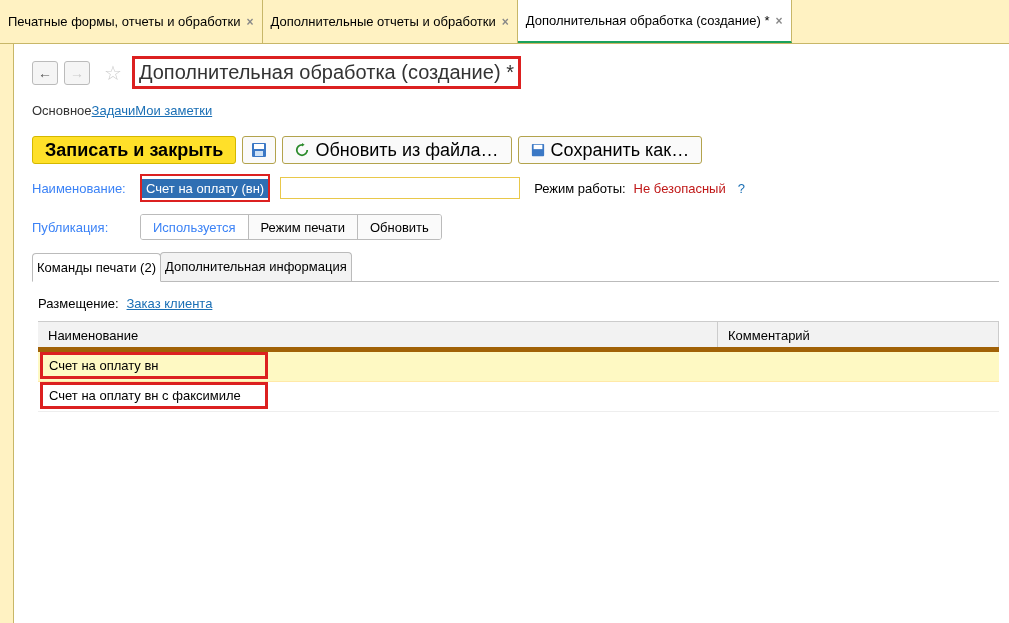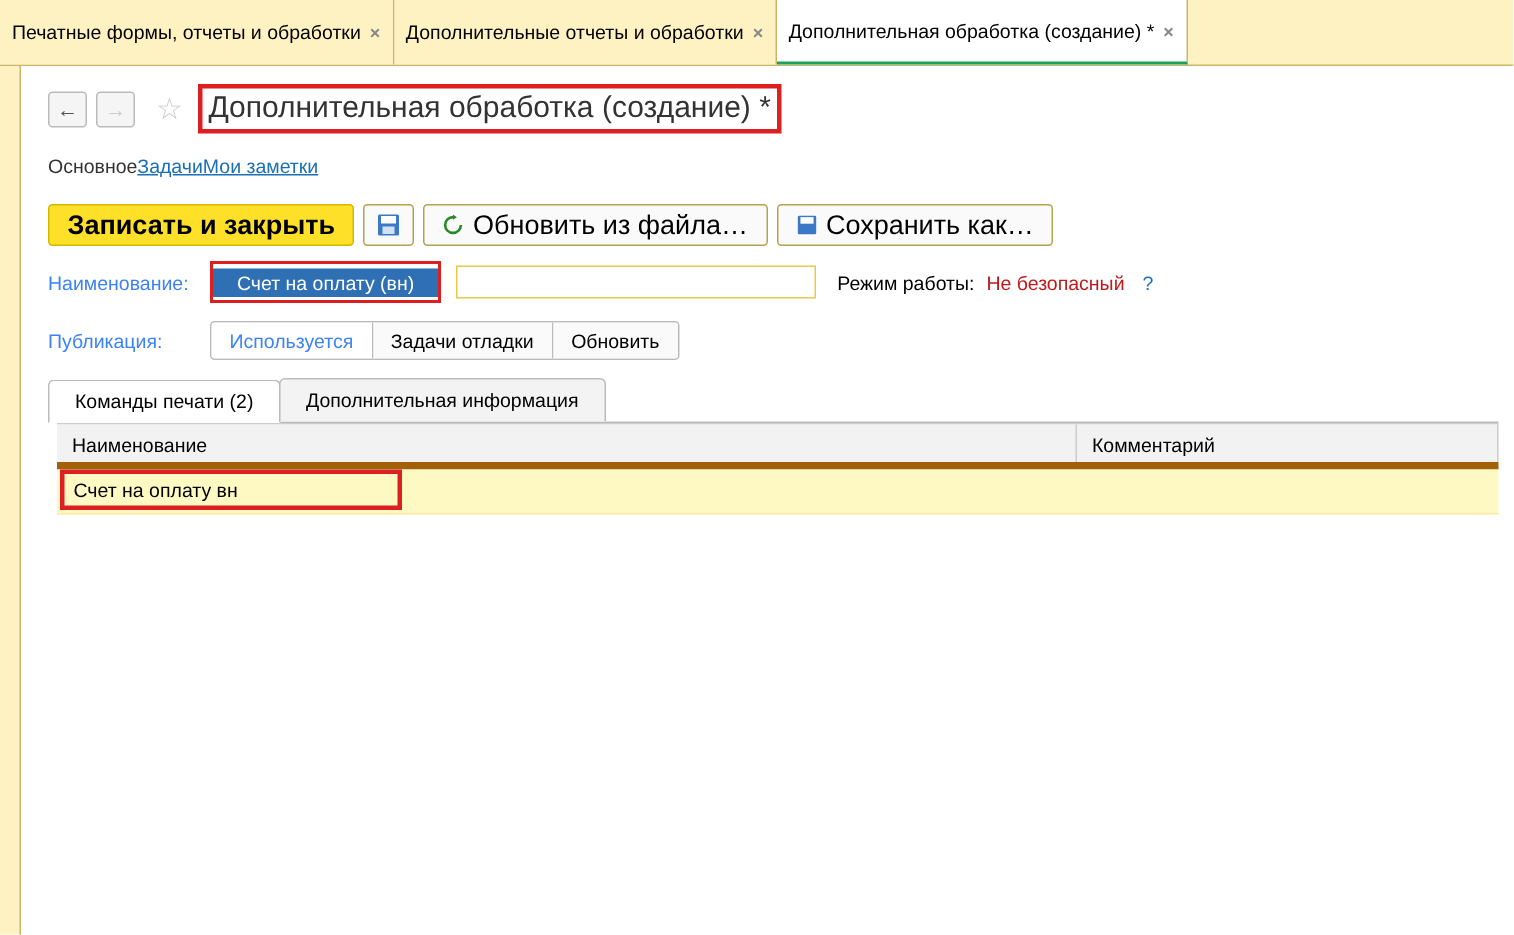--- a/index.html
+++ b/index.html
@@ -134,21 +134,21 @@
     }
     .name-field-wrap {
       display: flex;
       align-items: center;
       border: 2px solid #dc2020;
       height: 28px;
     }
     .name-value-selected {
       background: #2f6fb3;
       color: #fff;
-      padding: 2px 16px;
+      padding: 2px 4px;
       display: inline-block;
     }
     .name-input-box {
       width: 240px;
       height: 22px;
       border: 1px solid #e9c84a;
       margin-left: 2px;
       background: #fff;
       padding: 0 4px;
       display: flex; align-items: center;
@@ -175,21 +175,21 @@
       background: #fff;
       color: #3b82f6;
       font-weight: normal;
     }
     .inner-tabs {
       display: flex;
       border-bottom: 1px solid #bbb;
       margin-top: 8px;
     }
     .inner-tab {
-      padding: 6px 17px;
+      padding: 6px 4px;
       border: 1px solid #bbb;
       border-bottom: none;
       background: #f3f3f3;
       cursor: pointer;
       margin-right: -1px;
       border-radius: 4px 4px 0 0;
       text-align: center;
     }
     .inner-tab.active {
       background: #fff;
@@ -328,47 +328,57 @@
       <span class="help-q">?</span>
     </div>
 
     <div class="field-row">
       <span class="field-label">Публикация:</span>
       <div class="toggle-group">
         <div class="toggle-btn on">
           <span>Используется</span>
         </div>
         <div class="toggle-btn">
-          <span>Задачи отладки</span>
+          <span>Режим печати</span>
         </div>
         <div class="toggle-btn">
           <span>Обновить</span>
         </div>
       </div>
     </div>
 
     <div class="inner-tabs">
       <div class="inner-tab active">
         <span>Команды печати (2)</span>
       </div>
       <div class="inner-tab">
         <span>Дополнительная информация</span>
       </div>
     </div>
 
+    <div class="placement-row">
+      <span>Размещение:</span>
+      <a>Заказ клиента</a>
+    </div>
 
     <div class="grid-wrap">
       <div class="grid-header">
         <div class="col col-name">Наименование</div>
         <div class="col col-comment">Комментарий</div>
       </div>
       <div class="grid-body">
         <div class="grid-row selected">
           <div class="cell name">
             <span class="redbox-cell">Счет на оплату вн</span>
           </div>
           <div class="cell comment"></div>
         </div>
+        <div class="grid-row">
+          <div class="cell name">
+            <span class="redbox-cell">Счет на оплату вн с факсимиле</span>
+          </div>
+          <div class="cell comment"></div>
+        </div>
       </div>
     </div>
 
   </div>
 </div>
 
 </body></html>

